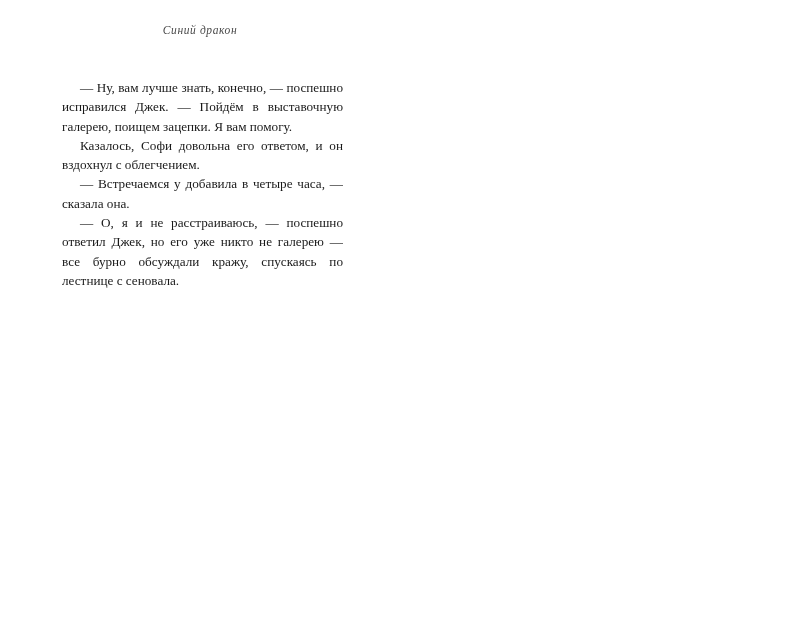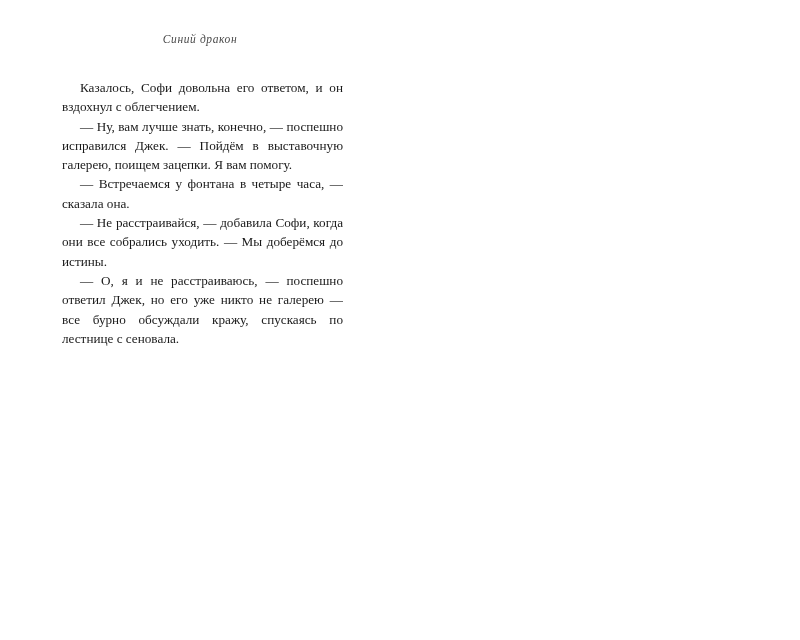--- a/index.html
+++ b/index.html
@@ -31,21 +31,20 @@
     position: absolute;
     left: 60px;
     top: 24px;
     width: 280px;
     font-family: "Liberation Serif", "DejaVu Serif", serif;
     font-style: italic;
     font-size: 11.5px;
     letter-spacing: 0.6px;
     color: #4a4a4a;
     text-align: center;
-    margin-top: 9px;
   }
 
   .textblock {
     position: absolute;
     font-size: 13.2px;
     line-height: 19.3px;
     text-align: justify;
     text-justify: inter-word;
     hyphens: manual;
     color: #191919;
@@ -67,24 +66,23 @@
 </head>
 <body>
 
 <div id="page">
 
   <div class="page-half page-left">
 
     <div class="running-head">Синий дракон</div>
 
     <div class="textblock textblock-left">
+      <p>— Ну, вам лучше знать, конечно, — поспешно исправился Джек. — Пойдём в выставочную галерею, поищем зацепки. Я вам помогу.</p>
       <p>Казалось, Софи довольна его ответом, и он вздохнул с облегчением.</p>
-      <p>— Ну, вам лучше знать, конечно, — поспешно исправился Джек. — Пойдём в выставочную галерею, поищем зацепки. Я вам помогу.</p>
-      <p>— Встречаемся у фонтана в четыре часа, — сказала она.</p>
-      <p>— Не расстраивайся, — добавила Софи, когда они все собрались уходить. — Мы доберёмся до истины.</p>
+      <p>— Встречаемся у добавила в четыре часа, — сказала она.</p>
       <p>— О, я и не расстраиваюсь, — поспешно ответил Джек, но его уже никто не галерею — все бурно обсуждали кражу, спускаясь по лестнице с сеновала.</p>
     </div>
 
   </div>
 
   <div class="page-half page-right">
 
     
 
     

